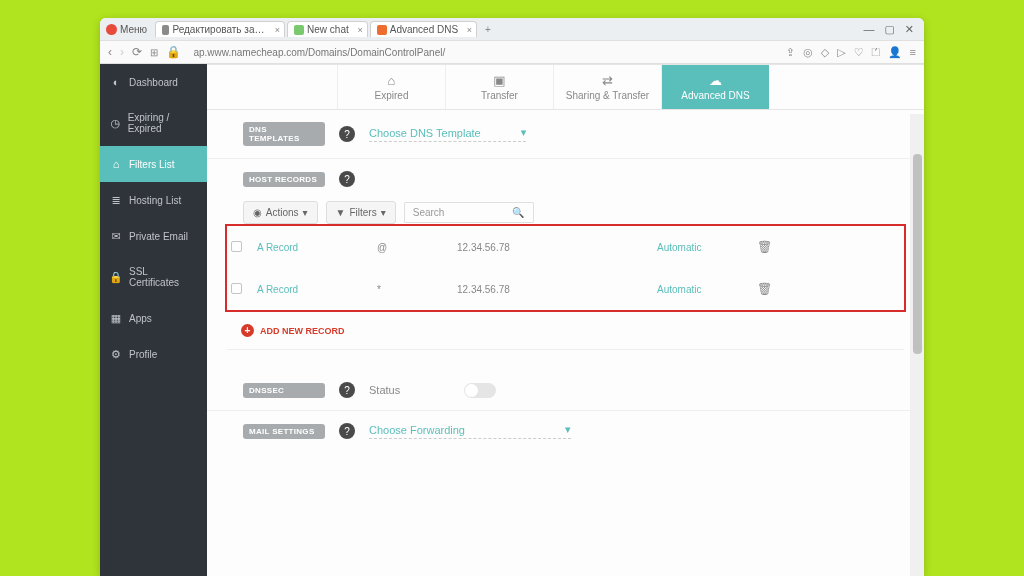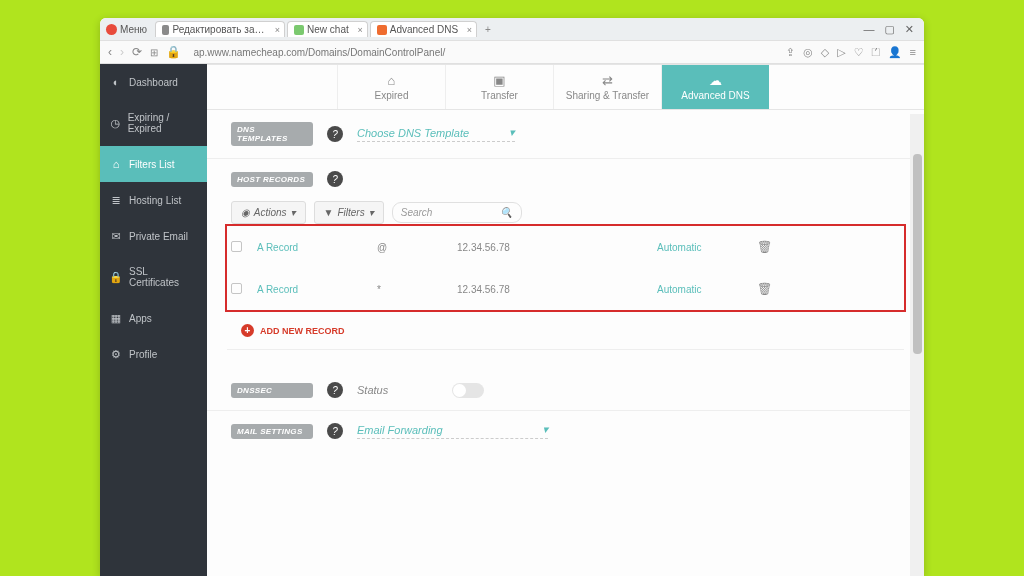--- a/index.html
+++ b/index.html
@@ -29,29 +29,29 @@
   .side-item { display:flex; align-items:center; gap:7px; padding:12px 10px; cursor:pointer; color:#c0c4c8; }
   .side-item.active { background:#5abeba; color:#fff; }
   .side-icon { width:12px; height:12px; display:inline-flex; align-items:center; justify-content:center; font-size:11px; }
   .content { flex:1; background:#fdfdfd; overflow:auto; display:flex; flex-direction:column; }
   
   .toptabs { display:flex; border-top:1px solid #e5e5e5; border-bottom:1px solid #e5e5e5; height:46px; }
   .toptabs .spacer { flex:0 0 130px; }
   .toptab { flex:0 0 108px; display:flex; flex-direction:column; align-items:center; justify-content:center; border-left:1px solid #eee; font-size:10px; color:#888; }
   .toptab.active { background:#5abeba; color:#fff; }
   .toptab .tticon { font-size:13px; margin-bottom:2px; }
-  .section { padding:12px 24px; border-bottom:1px solid #eee;font-style:italic; }
+  .section { padding:12px 36px; border-bottom:1px solid #eee; }
   .section-row { display:flex; align-items:center; gap:14px; position:relative; }
   .pill { background:#a7abad; color:#fff; font-size:8px; font-weight:bold; padding:3px 6px; border-radius:3px; letter-spacing:.3px; position:relative; width:82px;}
   .pill::after { content:""; position:absolute; right:-5px; top:50%; transform:translateY(-50%); border:5px solid transparent; border-left-color:#a7abad;}
   .qmark { width:16px; height:16px; border-radius:50%; background:#4a4a4a; color:#fff; font-size:10px; display:flex; align-items:center; justify-content:center; }
   .dns-select { color:#5abeba; font-size:11px; display:flex; align-items:center; gap:40px; border-bottom:1px dashed #ccc; padding-bottom:2px;}
   .controls { display:flex; align-items:center; gap:8px; }
   .btn { background:#f5f5f5; border:1px solid #ddd; border-radius:3px; padding:5px 9px; font-size:10px; color:#666; display:flex; align-items:center; gap:4px; }
-  .searchbox { border:1px solid #e0e0e0; border-radius:9px; padding:4px 8px; font-size:10px; color:#999; width:130px; display:flex; justify-content:space-between; align-items:center;}
+  .searchbox { border:1px solid #e0e0e0; border-radius:1px; padding:4px 8px; font-size:10px; color:#999; width:130px; display:flex; justify-content:space-between; align-items:center;}
   .table { margin:14px 20px 0 20px; }
   .thead, .trow { display:grid; grid-template-columns: 26px 120px 80px 200px 100px 30px; align-items:center; font-size:10px; }
   .thead { color:#555; font-weight:bold; padding-bottom:10px; border-bottom:1px solid #eee; }
   .trow { padding:14px 0; color:#5abeba; }
   .trow .val, .trow .host { color:#888; }
   .redbox { border:2px solid #d62c2c; margin:0 18px; }
   .chk { width:11px; height:11px; border:1px solid #c5c5c5; border-radius:2px; display:inline-block; }
   .trash { color:#878787; font-size:12px; }
   .addrec { display:flex; align-items:center; gap:6px; color:#d63b2a; font-size:9px; font-weight:bold; padding:12px 0 12px 34px; }
   .addrec .plus { width:13px; height:13px; border-radius:50%; background:#d63b2a; color:#fff; display:flex; align-items:center; justify-content:center; font-size:10px;}
@@ -237,21 +237,21 @@
           <span class="status-lbl">Status</span>
           <span class="toggle" style="margin-left:50px;"></span>
         </div>
       </div>
 
       <div class="section" style="border-bottom:none;">
         <div class="section-row">
           <span class="pill">MAIL SETTINGS</span>
           <span class="qmark">?</span>
           <span class="dns-select">
-            <span>Email Forwarding</span>
+            <span>Choose Forwarding</span>
             <span style="color:#5abeba; margin-left:60px;">▾</span>
           </span>
         </div>
       </div>
     </div>
 
     <div class="scrollbar">
       <div class="scroll-thumb"></div>
     </div>
   </div>

